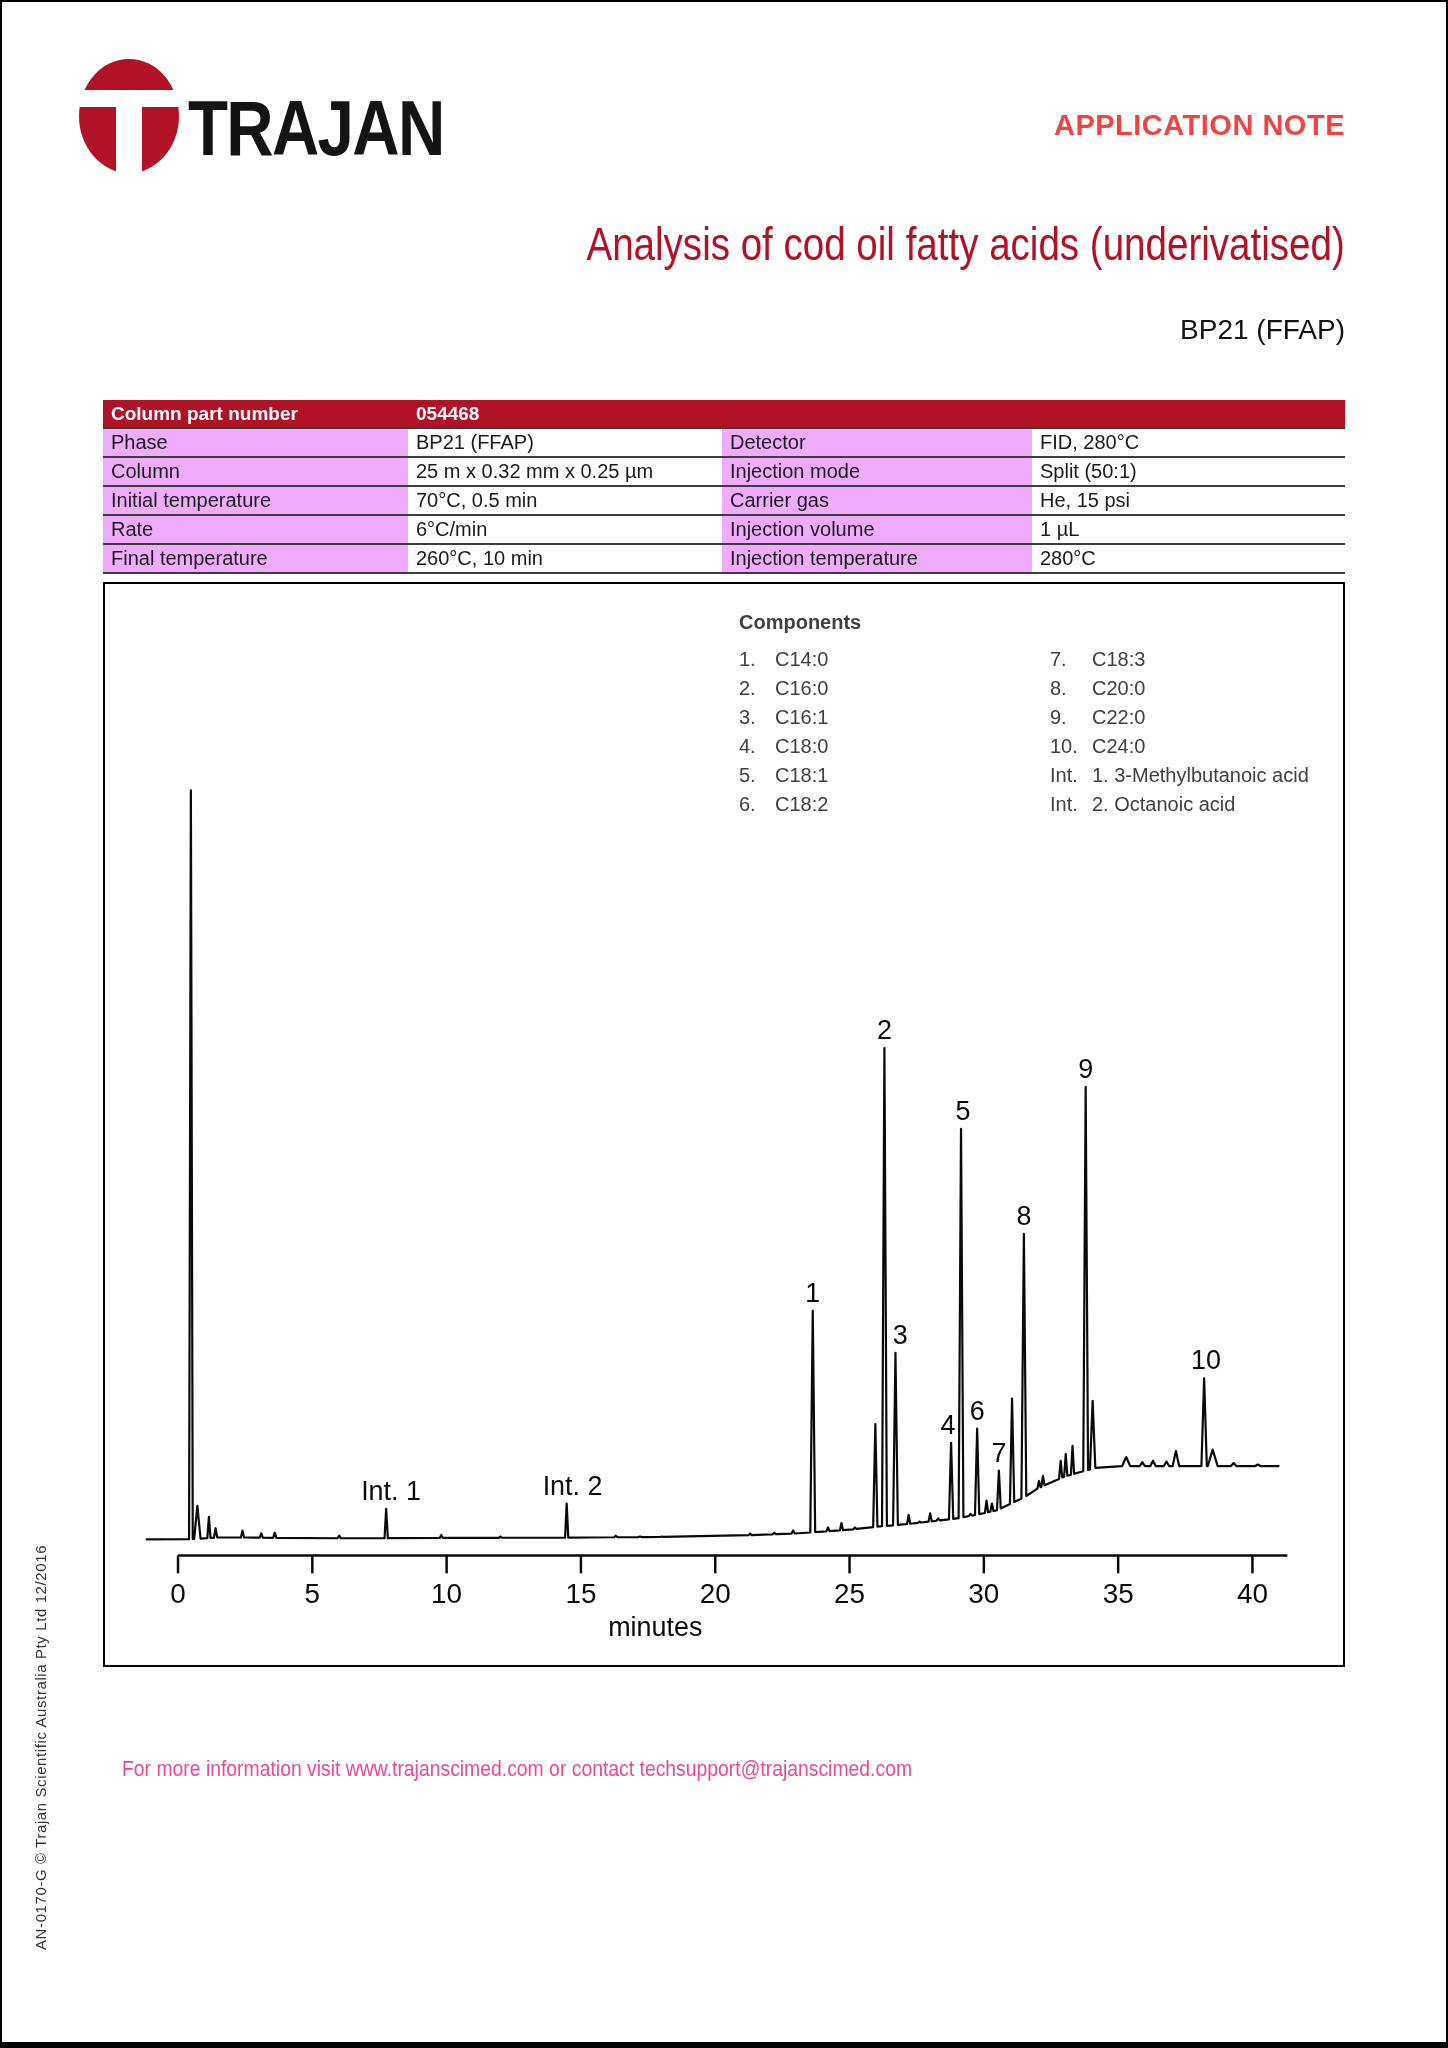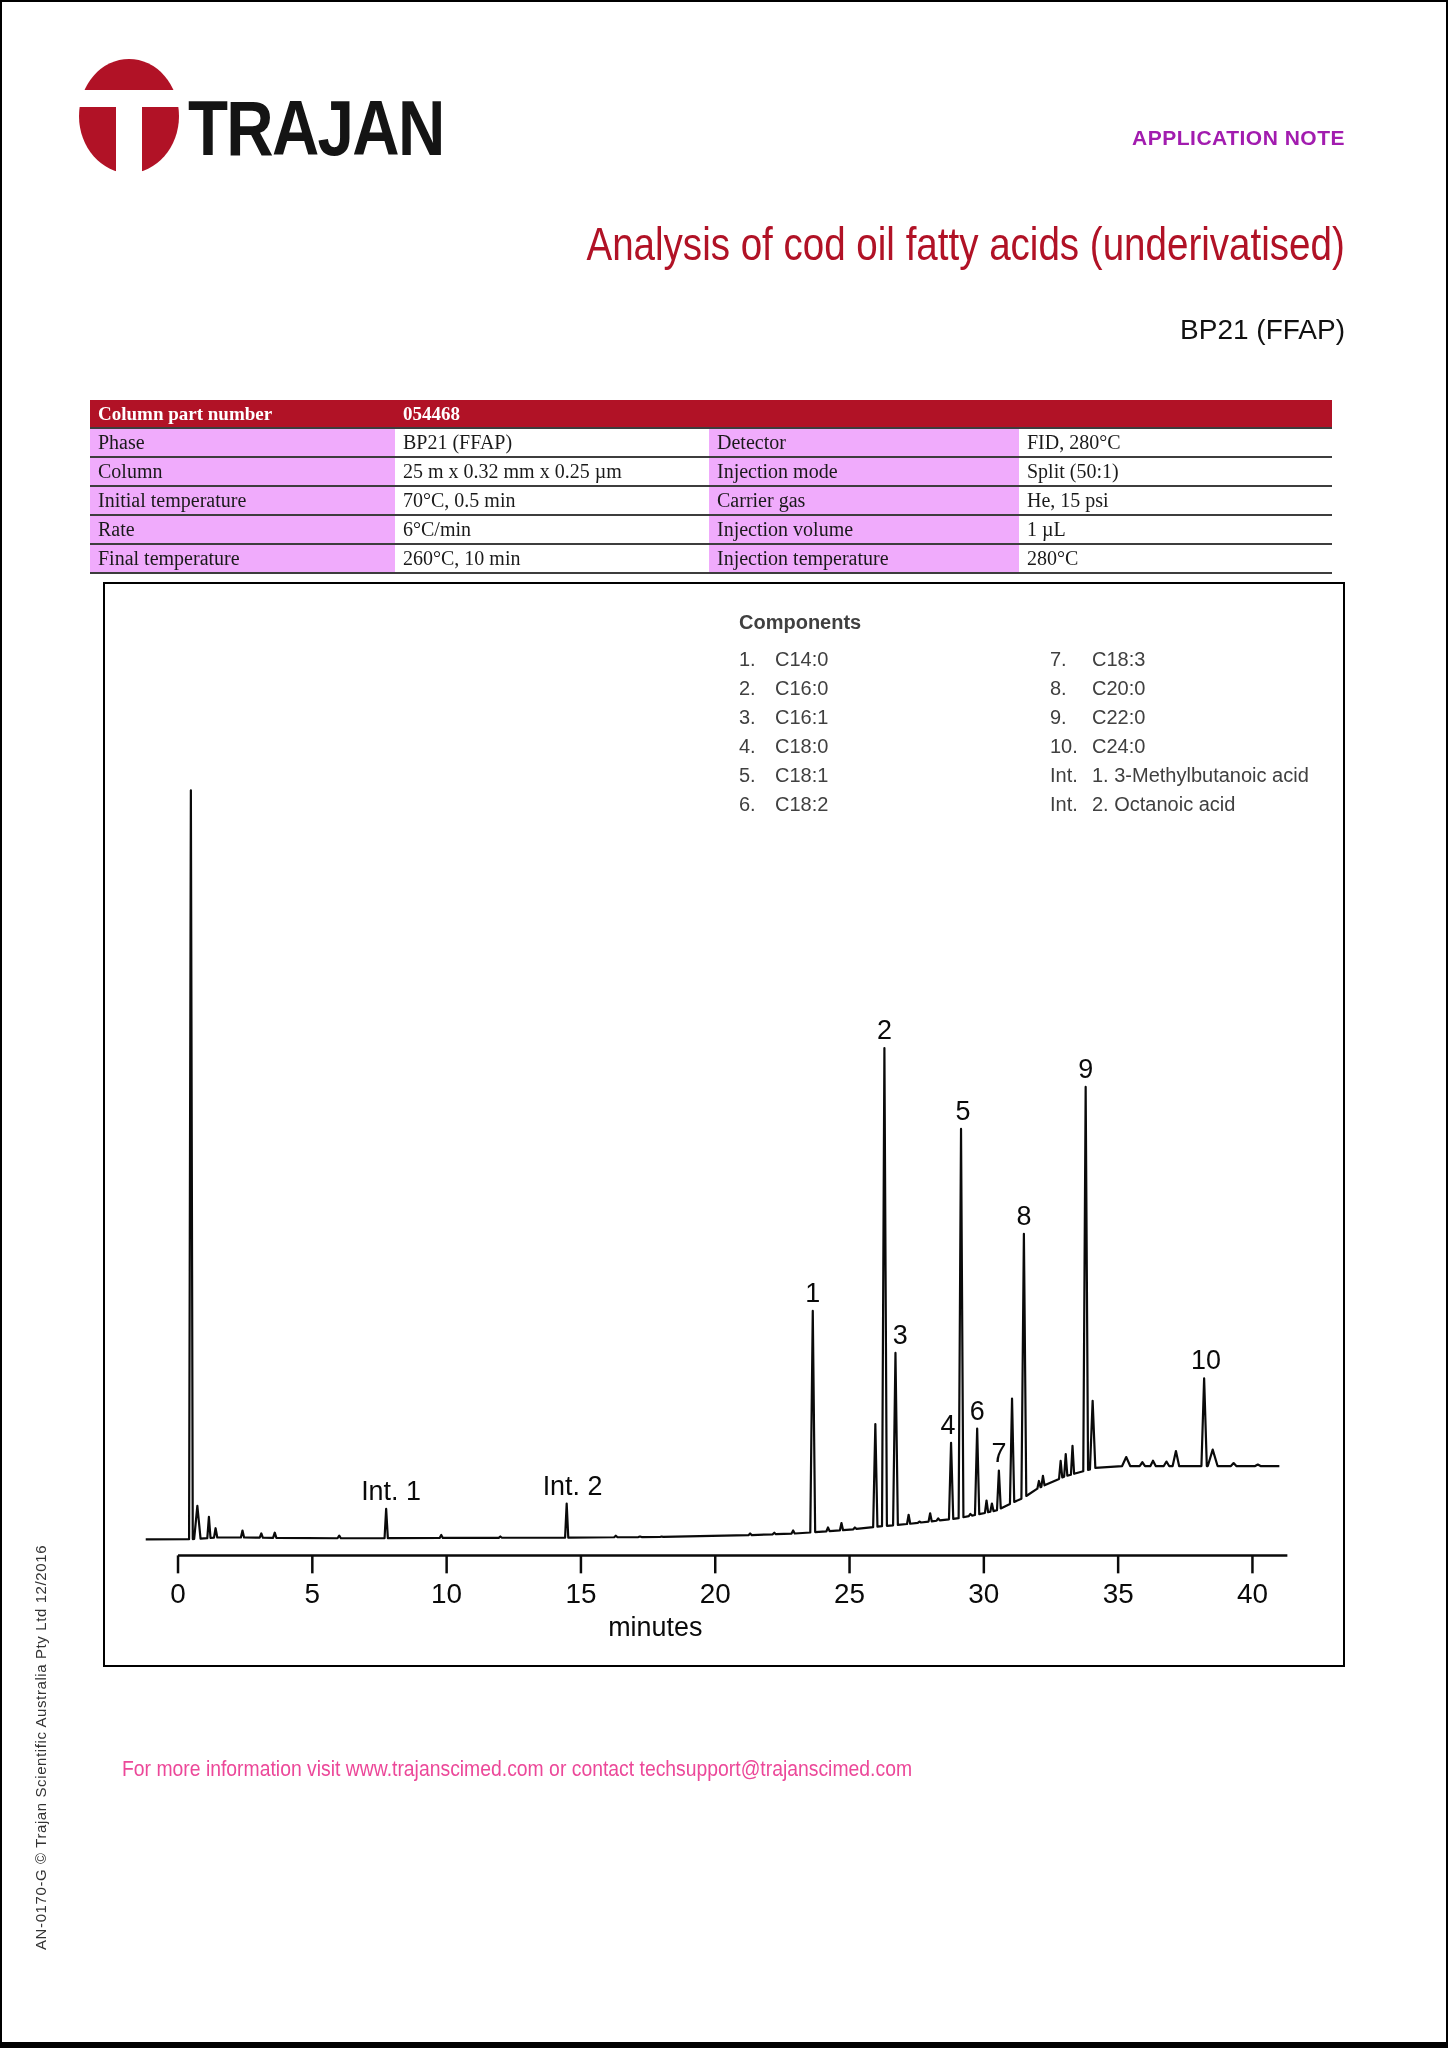--- a/index.html
+++ b/index.html
@@ -10,33 +10,33 @@
     box-sizing:border-box; overflow:hidden;
     font-family:"Liberation Sans", sans-serif; color:#1a1a1a;
   }
   .logo-svg { position:absolute; left:76px; top:56px; }
   .brand-word {
     position:absolute; left:186px; top:87px; font-size:78px; font-weight:bold;
     letter-spacing:-2px; line-height:1; color:#141414;
     transform:scaleX(0.84); transform-origin:0 0; white-space:nowrap;
   }
   .app-note {
-    position:absolute; right:101px; top:124px; font-size:21px; font-weight:bold;
-    letter-spacing:0.5px; color:#a21caf; white-space:nowrap;
+    position:absolute; right:101px; top:107px; font-size:29px; font-weight:bold;
+    letter-spacing:0.5px; color:#ef4444; white-space:nowrap;
   }
   .doc-title {
     position:absolute; right:101px; top:214px; font-size:47px; color:var(--brand);
     transform:scaleX(0.82); transform-origin:100% 50%; white-space:nowrap;
   }
   .doc-subtitle {
     position:absolute; right:101px; top:312px; font-size:28px; color:#111; white-space:nowrap;
   }
   table.params {
-    position:absolute; left:88px; top:398px; width:1242px;
-    border-collapse:collapse; table-layout:fixed; font-size:20px;font-family:Liberation Serif, serif;
+    position:absolute; left:101px; top:398px; width:1242px;
+    border-collapse:collapse; table-layout:fixed; font-size:20px;
   }
   table.params td, table.params th {
     height:27px; padding:0 4px 0 8px; vertical-align:middle; text-align:left;
     border-bottom:2px solid #3d3d3d; font-weight:normal; overflow:hidden; white-space:nowrap;
   }
   table.params th.hdr {
     background:var(--brand); color:#fff; font-weight:bold; font-size:19px;
   }
   table.params td.lab { background:#f0abfc; }
   .chart-box {

